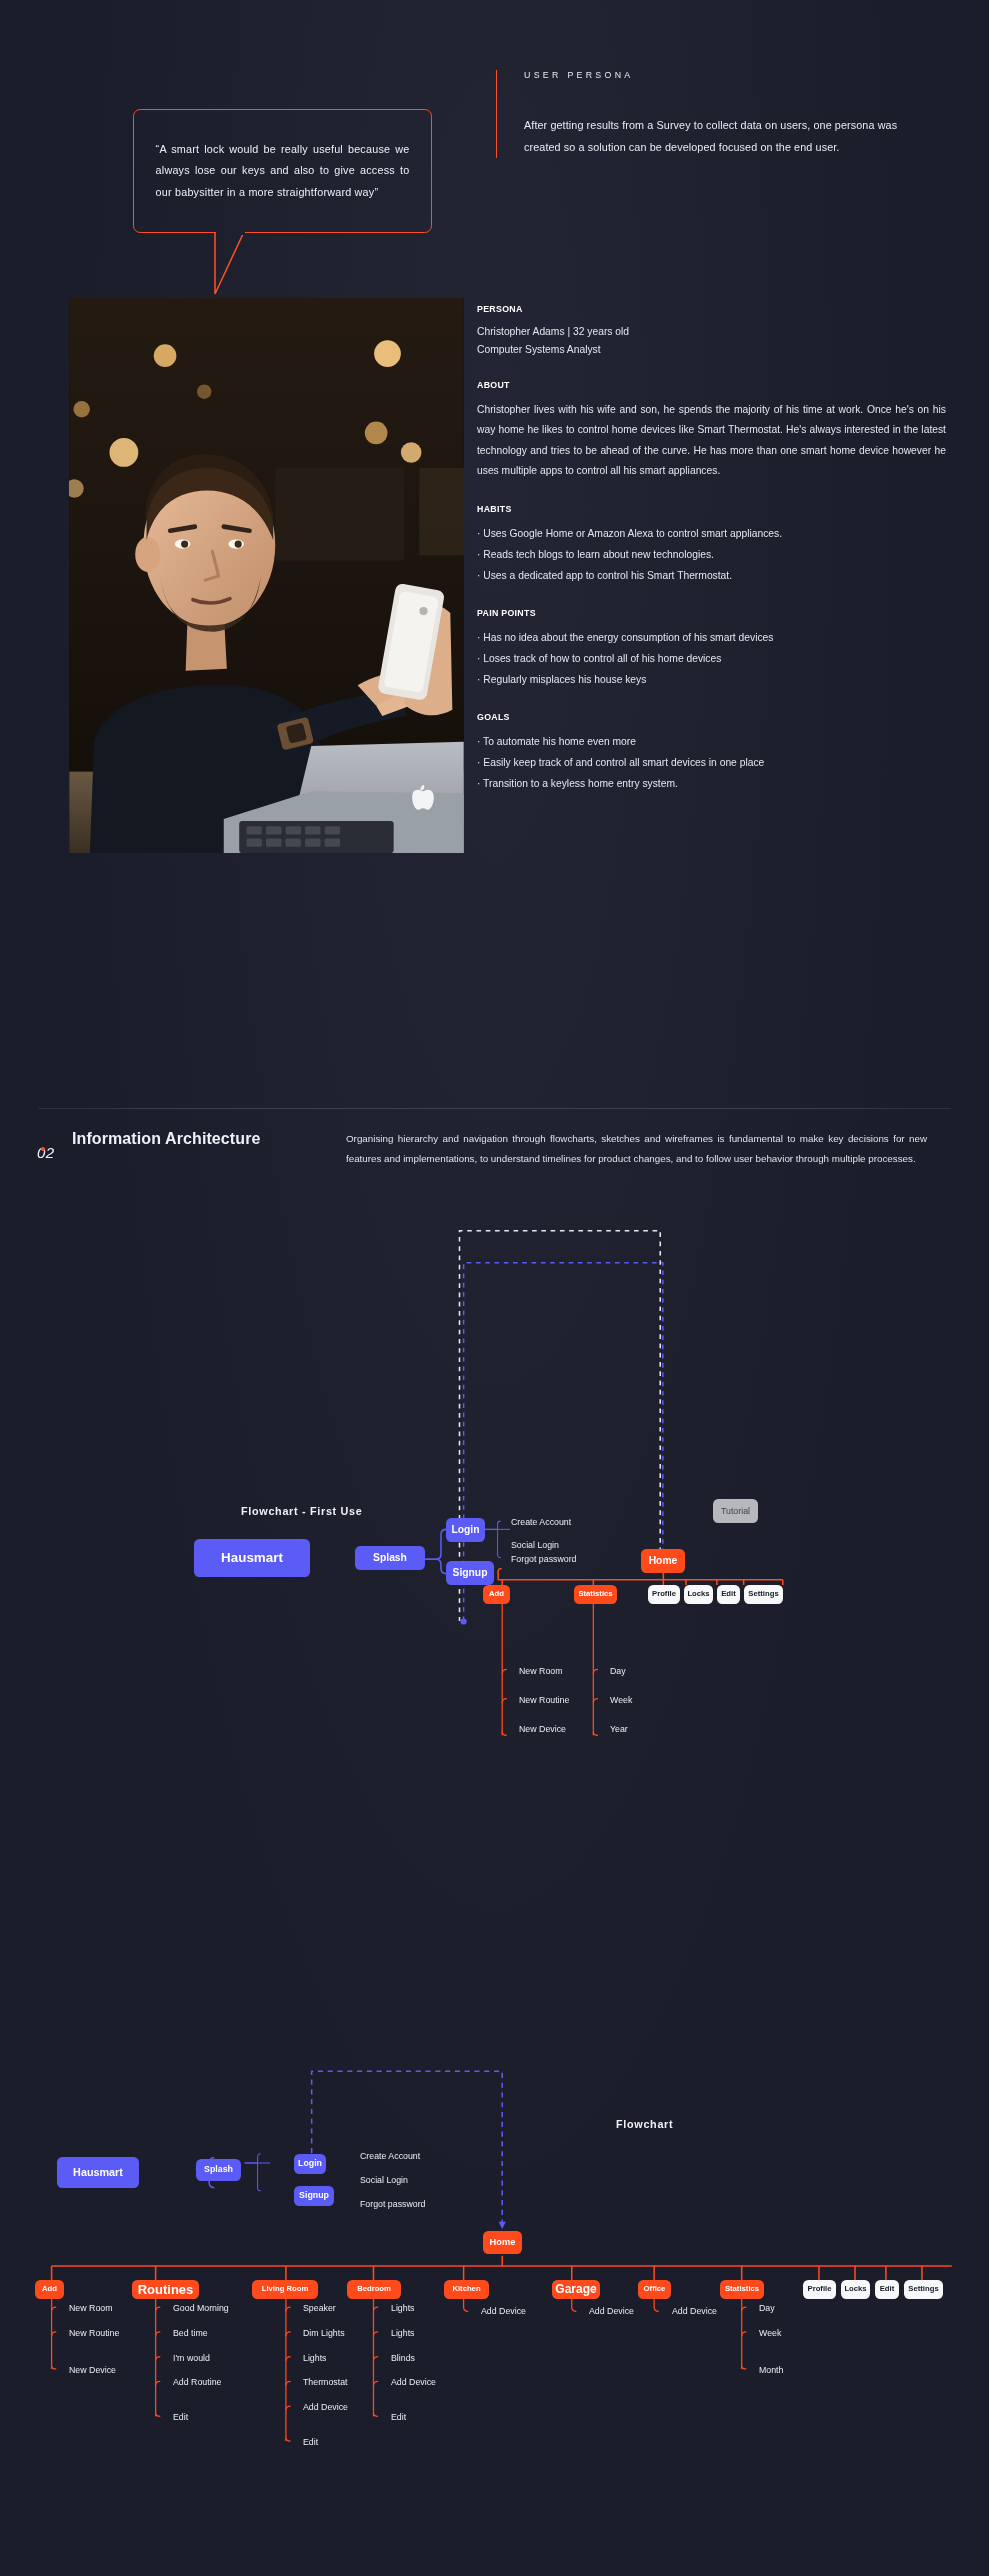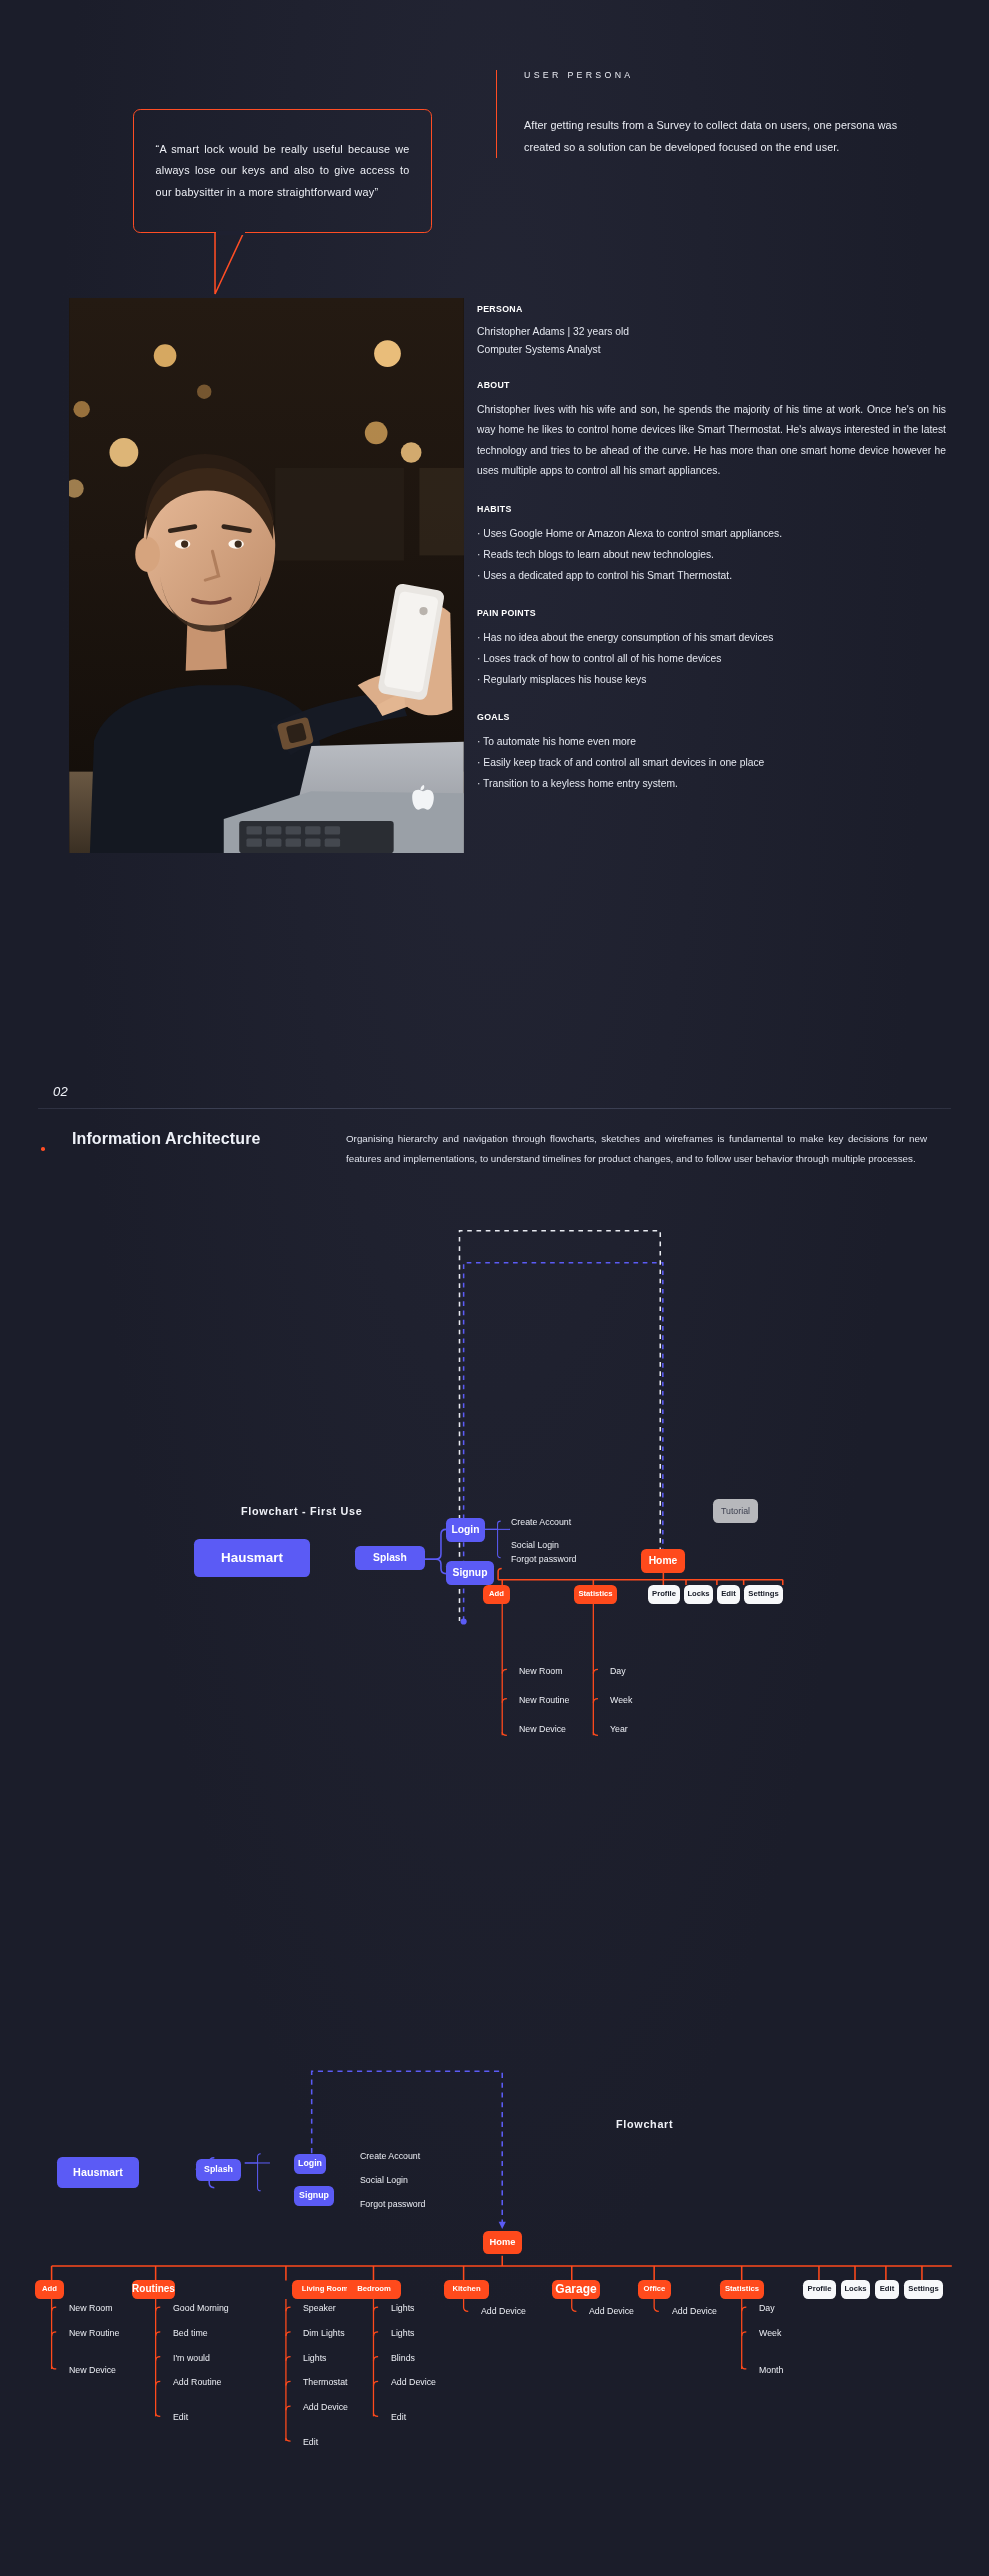--- a/index.html
+++ b/index.html
@@ -142,27 +142,26 @@
     position: absolute;
     left: 38px;
     top: 1108px;
     width: 913px;
     height: 1px;
     background: linear-gradient(to right, #2d3040, #3b3f52 18%, #3b3f52 82%, #2d3040);
   }
   .sec-num {
     position: absolute;
     left: 37px;
-    top: 1084px;
-    font-size: 13px;
+    top: 1144px;
+    font-size: 15px;
     font-style: italic;
     font-weight: 500;
     color: #f2f4fa;
     letter-spacing: 0.3px;
-    margin-left: 16px;
   }
   .sec-dot {
     position: absolute;
     left: 41px;
     top: 1147px;
     width: 3.6px;
     height: 3.6px;
     border-radius: 50%;
     background: #ff4d24;
   }
@@ -544,22 +543,22 @@
     <div class="node n-blue" style="left:196px; top:98px; width:45px;  height:21.6px; font-size:8.8px;">Splash</div>
     <div class="node n-blue" style="left:294px; top:93px; width:32px;  height:19.6px; font-size:8.8px;">Login</div>
     <div class="node n-blue" style="left:294px; top:125px; width:40px;  height:19.6px; font-size:8.8px;">Signup</div>
     <div class="node n-orange" style="left:483px; top:170px; width:39px;  height:23px; font-size:9.3px;">Home</div>
 
     <div class="leaf" style="left:350px; top:91px;">Create Account</div>
     <div class="leaf" style="left:350px; top:115px;">Social Login</div>
     <div class="leaf" style="left:350px; top:139px;">Forgot password</div>
 
     <div class="node n-orange" style="left:35px;   top:219px; width:29px;  height:18.5px; font-size:7.7px;">Add</div>
-    <div class="node n-orange" style="left:132px;  top:219px; width:43px;  height:18.5px; font-size:10px;">Routines</div>
-    <div class="node n-orange" style="left:252px;  top:219px; width:66px; height:18.5px; font-size:7.7px;margin-left:40px;">Living Room</div>
+    <div class="node n-orange" style="left:132px;  top:219px; width:67px;  height:18.5px; font-size:13px;">Routines</div>
+    <div class="node n-orange" style="left:252px;  top:219px; width:66px; height:18.5px; font-size:7.7px;">Living Room</div>
     <div class="node n-orange" style="left:347px;  top:219px; width:54px; height:18.5px; font-size:7.7px;">Bedroom</div>
     <div class="node n-orange" style="left:444px;  top:219px; width:45px;  height:18.5px; font-size:7.7px;">Kitchen</div>
     <div class="node n-orange" style="left:552px; top:219px; width:48px;  height:18.5px; font-size:12px;">Garage</div>
     <div class="node n-orange" style="left:638px; top:219px; width:33px;  height:18.5px; font-size:7.7px;">Office</div>
     <div class="node n-orange" style="left:720px; top:219px; width:44px;  height:18.5px; font-size:7.7px;">Statistics</div>
 
     <div class="node n-white" style="left:803px; top:219px; width:33px;  height:18.5px; font-size:7.7px;">Profile</div>
     <div class="node n-white" style="left:841px; top:219px; width:29px;  height:18.5px; font-size:7.7px;">Locks</div>
     <div class="node n-white" style="left:875px; top:219px; width:24px;  height:18.5px; font-size:7.7px;">Edit</div>
     <div class="node n-white" style="left:904px; top:219px; width:39px;  height:18.5px; font-size:7.7px;">Settings</div>

